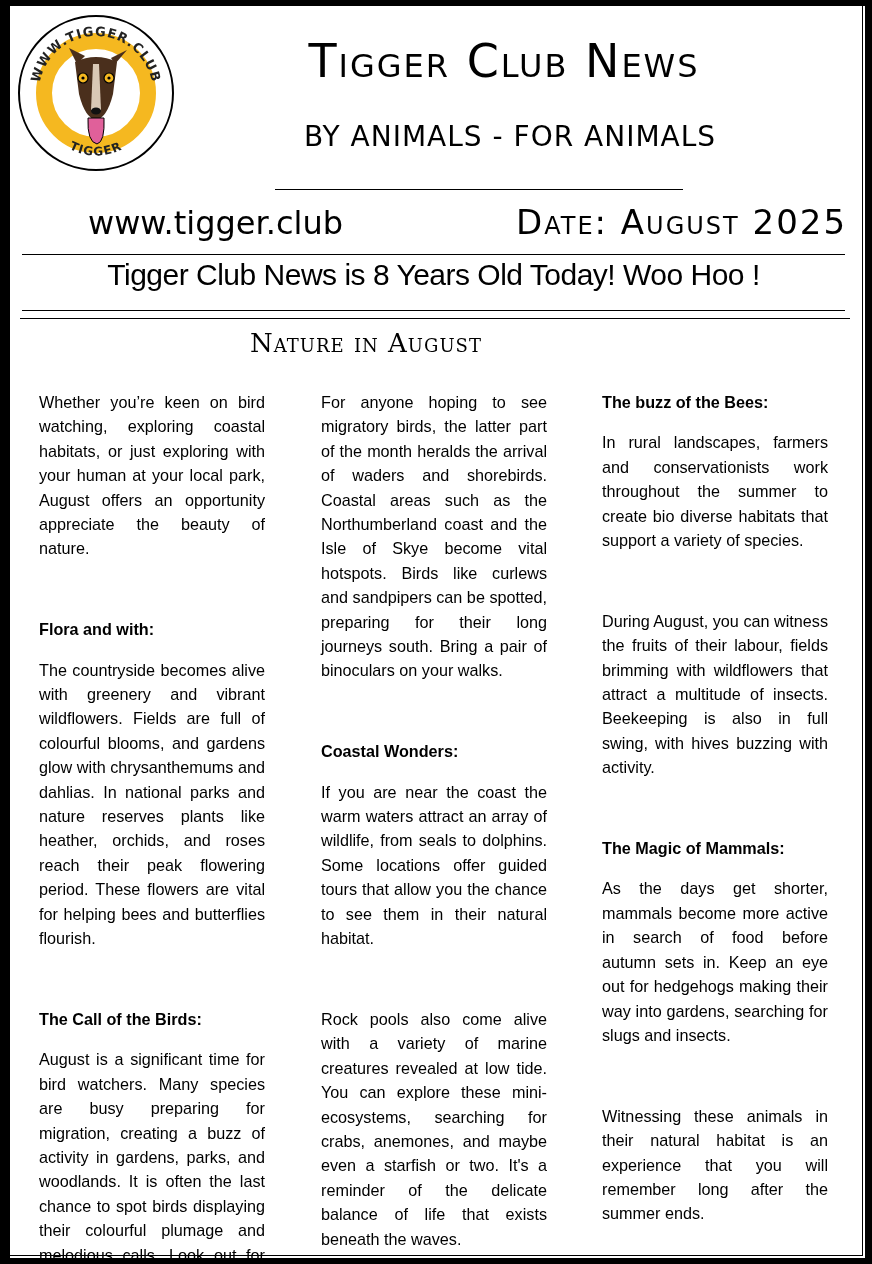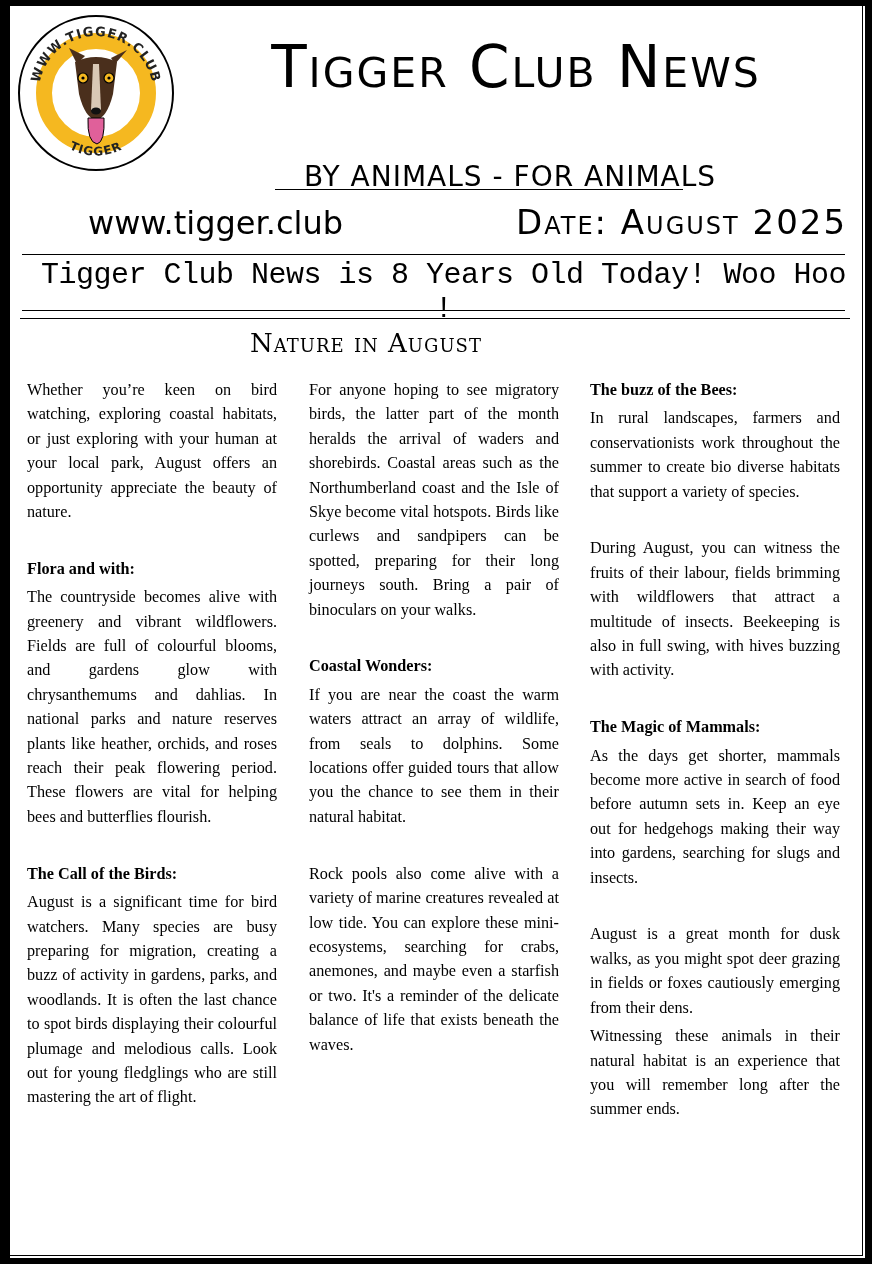--- a/index.html
+++ b/index.html
@@ -7,51 +7,51 @@
          font-family: "Liberation Sans", sans-serif; color: #000; }
   .frame-top { position: absolute; left: 0; top: 0; width: 872px; height: 6px; background: #000; }
   .frame-left { position: absolute; left: 0; top: 0; width: 10px; height: 1264px; background: #000; }
   .frame-right { position: absolute; left: 865px; top: 0; width: 7px; height: 1264px; background: #000; }
   .frame-bottom { position: absolute; left: 0; top: 1258px; width: 872px; height: 6px; background: #000; }
   .inner-right { position: absolute; left: 862px; top: 6px; width: 1px; height: 1250px; background: #000; }
   .inner-bottom { position: absolute; left: 10px; top: 1255px; width: 853px; height: 1px; background: #000; }
 
   .logo { position: absolute; left: 17px; top: 14px; width: 158px; height: 158px; }
 
-  .masthead { position: absolute; left: 196px; top: 38px; width: 640px; text-align: center;
+  .masthead { position: absolute; left: 184px; top: 38px; width: 640px; text-align: center;
               font-family: "DejaVu Sans", sans-serif; font-variant: small-caps;
-              font-size: 58px; letter-spacing: 2px; line-height: 1; font-weight: normal; }
+              font-size: 46px; letter-spacing: 2px; line-height: 1; font-weight: normal; }
   .tagline { position: absolute; left: 190px; top: 120px; width: 640px; text-align: center;
-             font-family: "DejaVu Sans", sans-serif; font-size: 28px; letter-spacing: 1px; margin-top: 40px; }
+             font-family: "DejaVu Sans", sans-serif; font-size: 28px; letter-spacing: 1px; }
   .short-rule { position: absolute; left: 275px; top: 189px; width: 408px; height: 1px; background: #000; }
 
   .site { position: absolute; left: 88px; top: 204px; font-family: "DejaVu Sans", sans-serif;
           font-size: 32px; }
   .date { position: absolute; left: 480px; top: 202px; font-family: "DejaVu Sans", sans-serif;
           font-variant: small-caps; font-size: 34px; letter-spacing: 2px; margin-left: 36px; }
 
   .rule { position: absolute; height: 1px; background: #000; }
   .r1 { left: 22px; top: 254px; width: 823px; }
   .r2 { left: 22px; top: 310px; width: 823px; }
   .r3 { left: 20px; top: 318px; width: 830px; }
 
-  .anniv { position: absolute; left: 32px; top: 258px; width: 823px; text-align: center;
-           font-family: Liberation Mono, monospace; font-size: 30px; letter-spacing: -0.5px; }
+  .anniv { position: absolute; left: 22px; top: 258px; width: 823px; text-align: center;
+           font-family: Liberation Sans, sans-serif; font-size: 30px; letter-spacing: -0.5px; }
 
   .section-title { position: absolute; left: 0; top: 328px; width: 732px; text-align: center;
                    font-family: "DejaVu Serif", serif; font-variant: small-caps;
                    font-size: 26px; letter-spacing: 1px; }
 
   .col { position: absolute; top: 374px; width: 258px;
          font-family: "Liberation Sans", sans-serif; font-size: 16.2px; line-height: 24.4px;
          text-align: justify; }
   .c1 { left: 23px; }
   .c2 { left: 305px; }
   .c3 { left: 586px; }
-  .col p { margin: 4px; font-family: Liberation Serif, serif; }
+  .col p { margin: 16px; }
   .col .gap { height: 24.4px; }
   .col .head { font-weight: bold; }
 </style>
 </head>
 <body>
 
 <div class="frame-top"></div>
 <div class="frame-left"></div>
 <div class="frame-right"></div>
 <div class="frame-bottom"></div>
@@ -119,15 +119,14 @@
   </div>
 <div class="col c3">
     <p class="head">The buzz of the Bees:</p>
     <p class="text"> In rural landscapes, farmers and conservationists work throughout the summer to create bio diverse habitats that support a variety of species.</p>
     <div class="gap"></div>
     <p class="text">During August, you can witness the fruits of their labour, fields brimming with wildflowers that attract a multitude of insects. Beekeeping is also in full swing, with hives buzzing with activity.</p>
     <div class="gap"></div>
     <p class="head">The Magic of Mammals:</p>
     <p class="text">As the days get shorter, mammals become more active in search of food before autumn sets in. Keep an eye out for hedgehogs making their way into gardens, searching for slugs and insects.</p>
     <div class="gap"></div>
-    <p class="text">August is a great month for dusk walks, as you might spot deer grazing in fields or foxes cautiously emerging from their dens.</p>
     <p class="text">Witnessing these animals in their natural habitat is an experience that you will remember long after the summer ends.</p>
   </div>
 
 </body></html>

